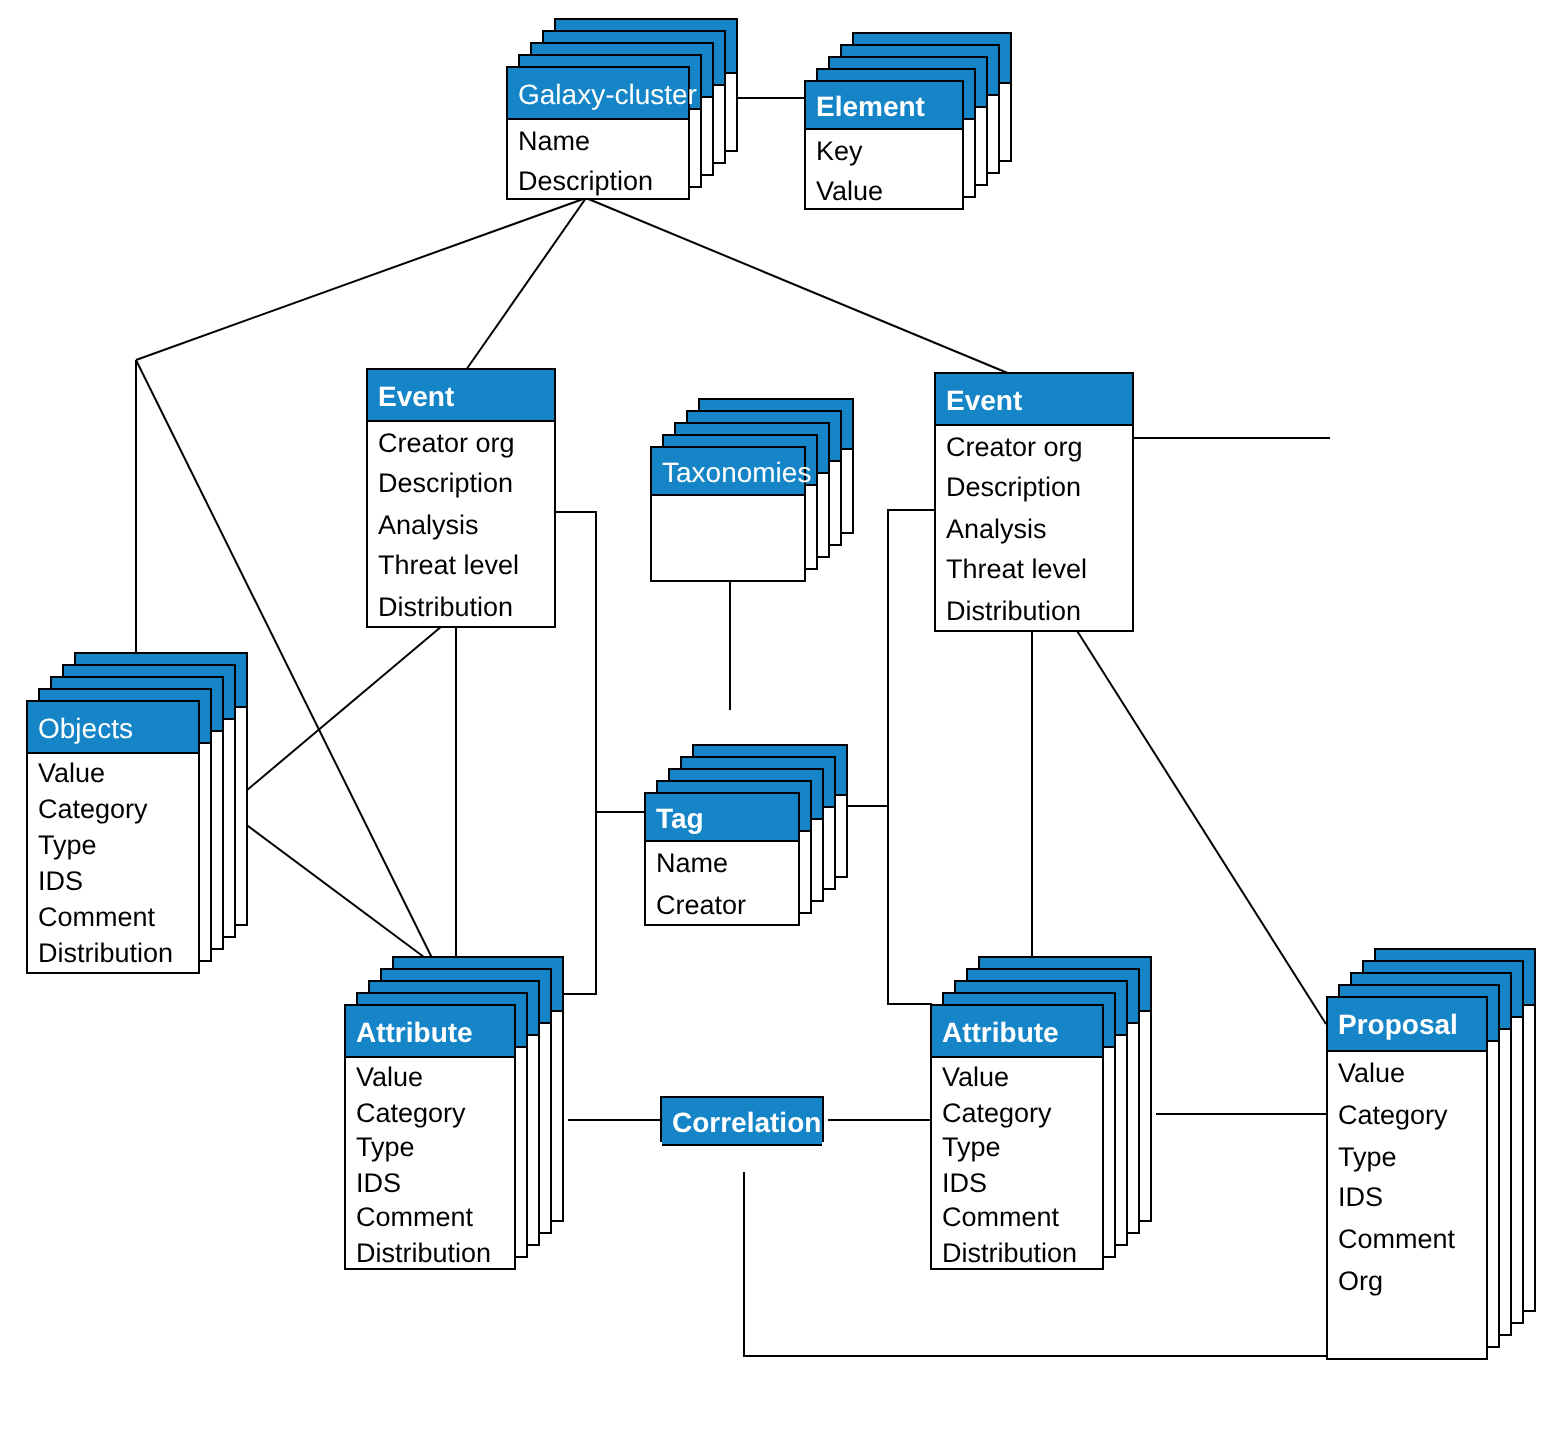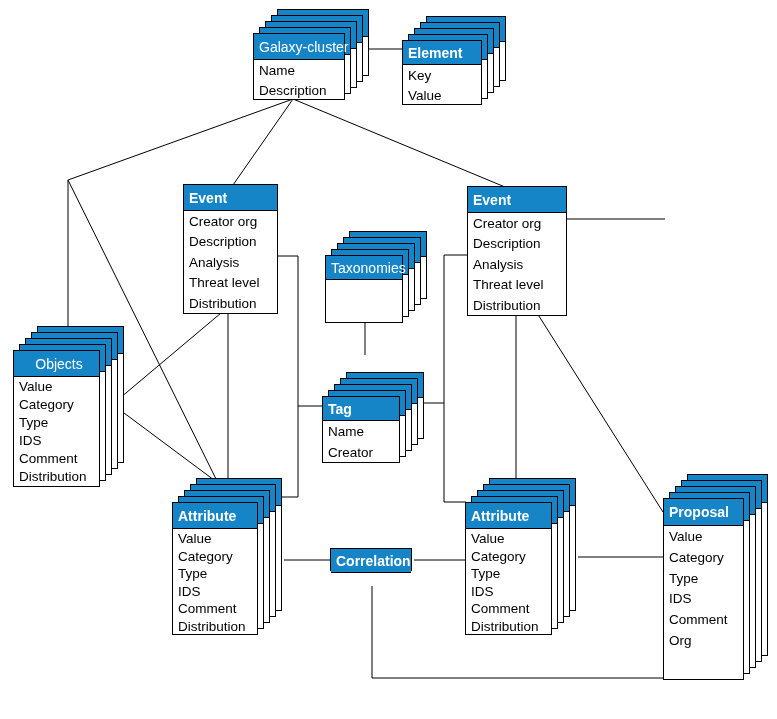--- a/index.html
+++ b/index.html
@@ -33,32 +33,32 @@
     position:absolute;inset:0;background:var(--paper);
     border:1px solid var(--ink);
   }
   .hdr{
     height:var(--hdr,26px);line-height:var(--hdr,26px);
     background:var(--blue);color:#fff;
     font-size:14px;font-weight:bold;
     padding-left:5px;white-space:nowrap;
     border-bottom:1px solid var(--ink);
   }
-  .hdr.hdr-normal{font-weight:normal;text-align:center;}
+  .hdr.hdr-normal{font-weight:normal;}
   .body{height:var(--bodyh,40px);padding-top:1px;}
   .row{
     font-size:13.5px;line-height:var(--row,19.5px);
     padding-left:5px;color:var(--ink);white-space:nowrap;
   }
 
   
   .e-galaxy     {left:253px;top:33px;width:92px; height:67px; --hdr:26px;--bodyh:39px;--row:19.5px;}
   .e-element    {left:402px;top:40px;width:80px; height:65px; --hdr:24px;--bodyh:39px;--row:19.5px;}
   .e-event-left {left:183px;top:184px;width:95px;height:130px;--hdr:26px;--bodyh:102px;--row:20.4px;}
-  .e-taxonomies {left:325px;top:223px;width:78px;height:68px;margin-top:32px; --hdr:24px;--bodyh:42px;--row:21px;}
+  .e-taxonomies {left:325px;top:223px;width:78px;height:68px; --hdr:24px;--bodyh:42px;--row:21px;}
   .e-event-right{left:467px;top:186px;width:100px;height:130px;--hdr:26px;--bodyh:102px;--row:20.4px;}
   .e-discussion {left:665px;top:190px;width:87px;height:44px; --hdr:25px;--bodyh:17px;}
   .e-objects    {left:13px;top:350px;width:87px; height:137px;--hdr:26px;--bodyh:109px;--row:18.1px;}
   .e-tag        {left:322px;top:370px;width:78px;height:67px;margin-top:26px; --hdr:24px;--bodyh:41px;--row:20.5px;}
   .e-attr-left  {left:172px;top:502px;width:86px;height:133px;--hdr:26px;--bodyh:105px;--row:17.5px;}
   .e-correlation{left:330px;top:548px;width:82px;height:23px; --hdr:24px;--bodyh:13px;}
   .e-attr-right {left:465px;top:502px;width:87px;height:133px;--hdr:26px;--bodyh:105px;--row:17.5px;}
   .e-proposal   {left:663px;top:498px;width:81px;height:182px;--hdr:27px;--bodyh:125px;--row:20.8px;}
 </style>
 </head>

